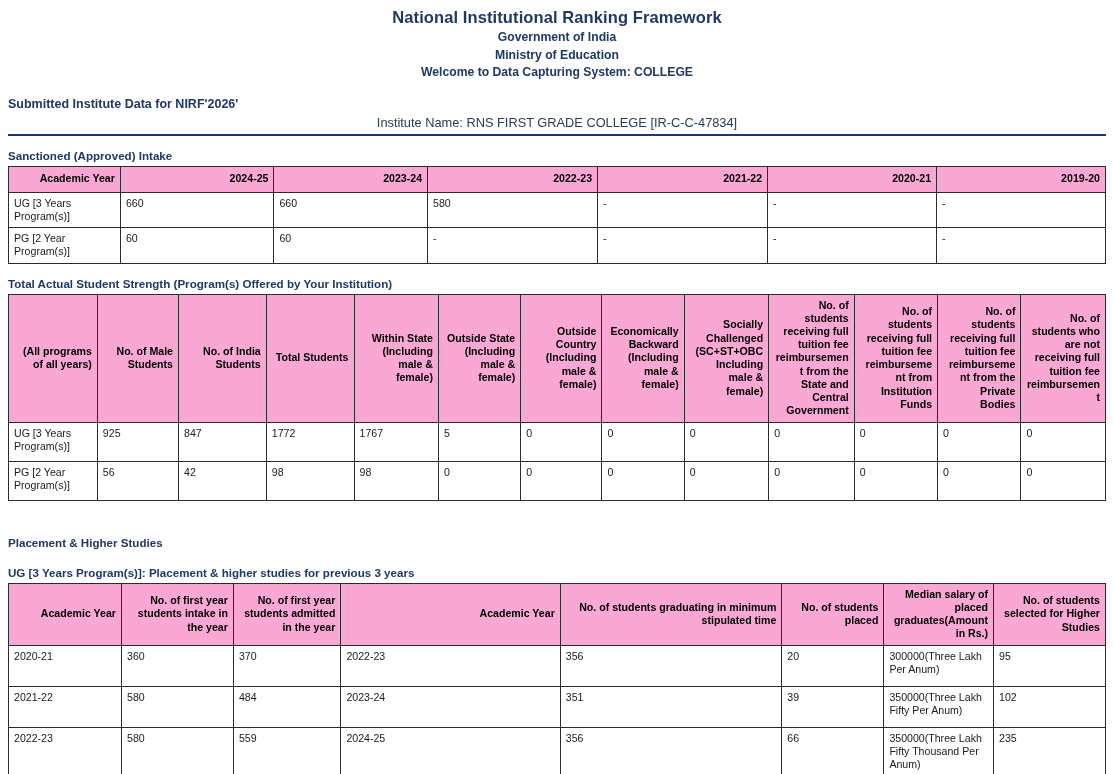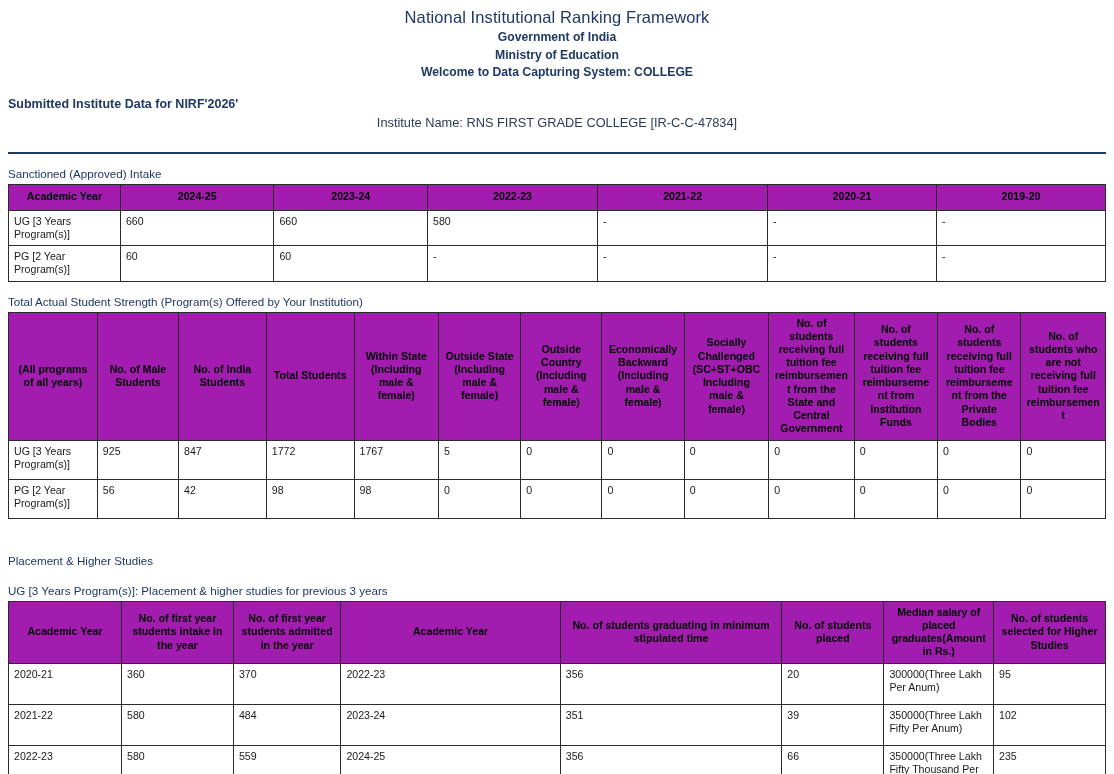--- a/index.html
+++ b/index.html
@@ -19,55 +19,55 @@
     padding: 6px 8px 8px 8px;
   }
 
   
   .doc-header {
     text-align: center;
     color: #1f3864;
   }
   .doc-title {
     font-size: 16.5px;
-    font-weight: normal;
+    font-weight: bold;
     line-height: 1.35;
     margin: 0 0 1px 0;
     letter-spacing: .1px;
   }
   .doc-sub {
     font-size: 12.2px;
     font-weight: bold;
     line-height: 1.42;
     margin: 0;
   }
 
   .submitted-block {
     margin-top: 14px;
     border-bottom: 2px solid #1f3864;
-    padding-bottom: 18px;
+    padding-bottom: 0;
   }
   .submitted-title {
     font-size: 12.5px;
     font-weight: bold;
     color: #1f3864;
     line-height: 1.45;
   }
   .institute-name {
     font-size: 12.8px;
     color: #2b3a55;
     line-height: 1.5;
     padding-bottom: 1px;
     text-align: center;
   }
 
   
   .section-heading {
     font-size: 11.6px;
-    font-weight: normal;
+    font-weight: bold;
     color: #1f3864;
     margin: 13px 0 4px 0;
   }
   .section-heading.plain-gap { margin-top: 35px; margin-bottom: 17px; }
 
   
   table.grid {
     width: 100%;
     border-collapse: collapse;
     table-layout: fixed;
@@ -77,22 +77,22 @@
   table.grid td {
     border: 1px solid #2b2b2b;
     vertical-align: top;
     padding: 4px 5px;
     font-size: 10.6px;
     line-height: 1.25;
     word-wrap: break-word;
     overflow-wrap: break-word;
   }
   table.grid th {
-    background: #a21caf;
-    text-align: center;
+    background: #f9a8d4;
+    text-align: right;
     font-weight: bold;
     vertical-align: middle;
   }
   table.grid td {
     text-align: left;
     color: #1a1a1a;
   }
 
   
   .tbl-intake th { height: 17px; font-size: 10.9px; }

